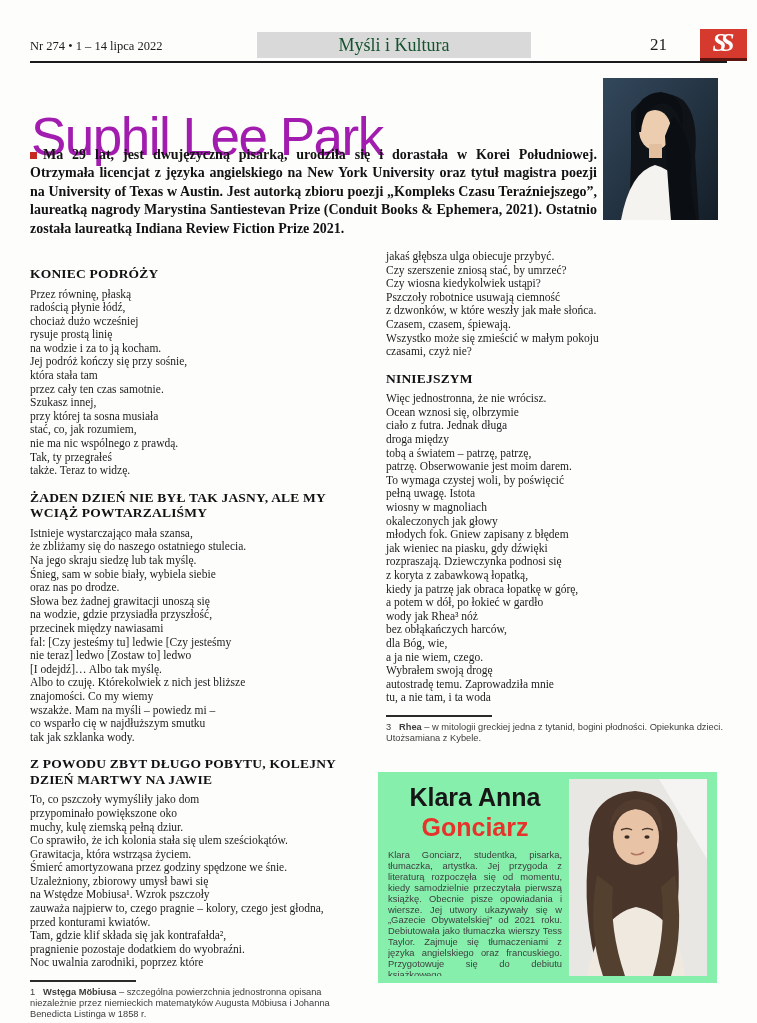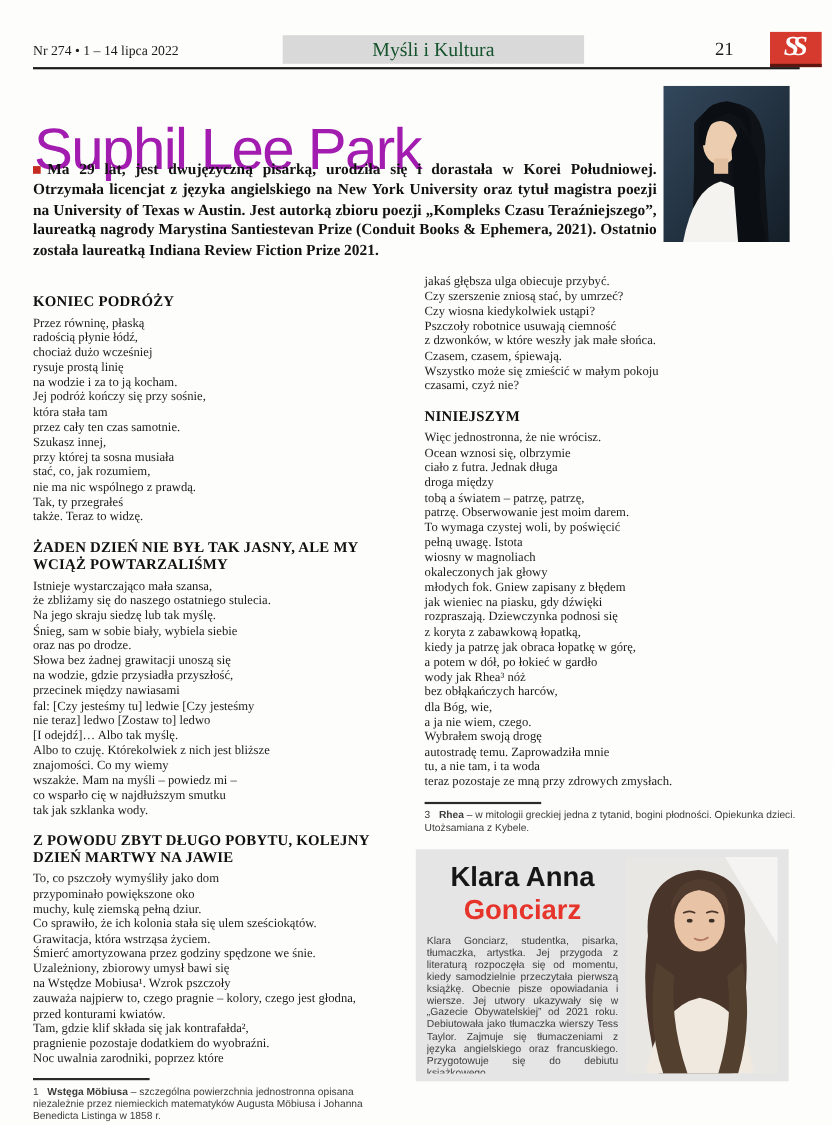--- a/index.html
+++ b/index.html
@@ -34,21 +34,21 @@
   .pline {font-family:"Liberation Serif",serif; font-size:11.5px; line-height:13.6px; color:#1c1c1c;}
 
   
   .fnblock {margin-top:10px;}
   .fnrule {width:106px; border-top:2px solid #2a2a2a; margin-bottom:5px;}
   .fnote {font-family:"Liberation Sans",sans-serif; font-size:9.3px; line-height:11px; color:#3d3d3d; margin-bottom:4px;}
   .fn-num {display:inline-block; min-width:13px;}
   .fn-term {font-weight:bold;}
 
   
-  .profile {position:absolute; left:378px; top:772px; width:339px; height:211px; background:#e5e5e5;
+  .profile {position:absolute; left:378px; top:772px; width:339px; height:211px; background:#86efac;
     box-sizing:border-box; padding:7px 10px; display:flex;}
   .profile-left {flex:1; padding-right:7px; overflow:hidden;}
   .pname1 {font-family:"Liberation Sans",sans-serif; font-size:25px; font-weight:bold; text-align:center; color:#161616; margin:4px 0 0;}
   .pname2 {font-family:"Liberation Sans",sans-serif; font-size:25px; font-weight:bold; text-align:center; color:#e7342b; margin:1px 0 8px;}
   .pbio {font-family:"Liberation Sans",sans-serif; font-size:9.4px; line-height:10.9px; text-align:justify; color:#3e3e3e; margin:0;}
   .profile-photo {width:138px; height:197px; flex:none;}
 </style>
 </head>
 <body>
 
@@ -182,21 +182,20 @@
           <div class="pline">z koryta z zabawkową łopatką,</div>
           <div class="pline">kiedy ja patrzę jak obraca łopatkę w górę,</div>
           <div class="pline">a potem w dół, po łokieć w gardło</div>
           <div class="pline">wody jak Rhea³ nóż</div>
           <div class="pline">bez obłąkańczych harców,</div>
           <div class="pline">dla Bóg, wie,</div>
           <div class="pline">a ja nie wiem, czego.</div>
           <div class="pline">Wybrałem swoją drogę</div>
           <div class="pline">autostradę temu. Zaprowadziła mnie</div>
           <div class="pline">tu, a nie tam, i ta woda</div>
-          <div class="pline">teraz pozostaje ze mną przy zdrowych zmysłach.</div>
         </div>
     </section>
     <div class="fnblock">
       <div class="fnrule"></div>
       <div>
           <div class="fnote"><span class="fn-num">3</span><span class="fn-term">Rhea</span><span> – w mitologii greckiej jedna z tytanid, bogini płodności. Opiekunka dzieci. Utożsamiana z Kybele.</span></div>
         </div>
     </div>
   </div>
 

